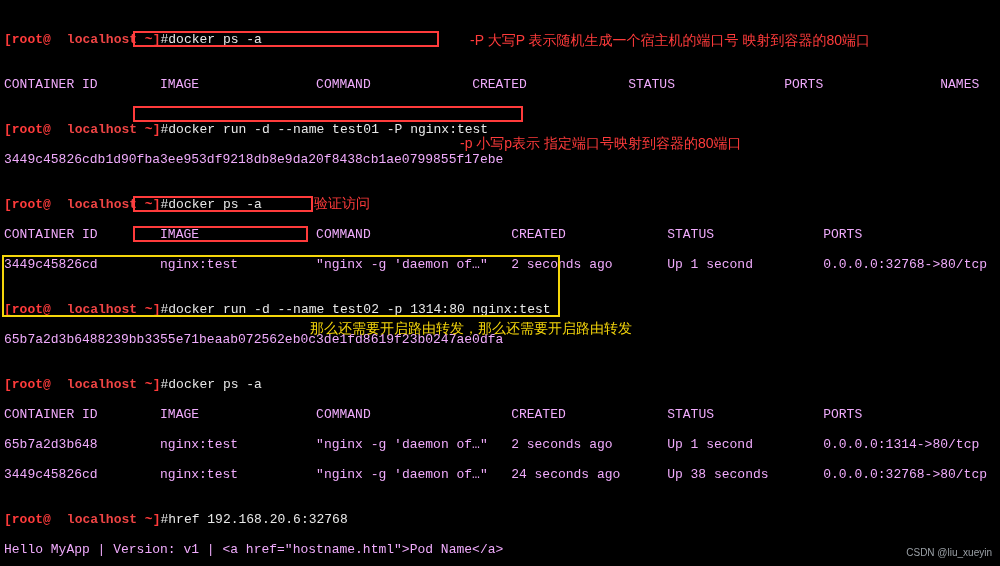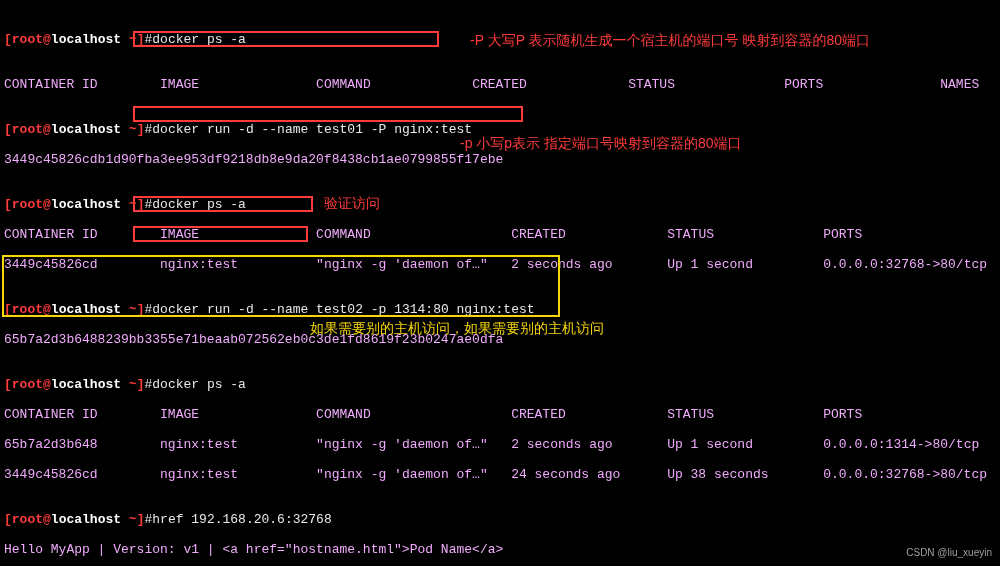--- a/index.html
+++ b/index.html
@@ -13,21 +13,21 @@
     overflow: hidden;
     position: relative;
     line-height: 15px;
   }
   .term {
     padding: 2px 4px;
     white-space: pre;
   }
   .prompt-root { color: #ff3b3b; font-weight: bold; }
   .prompt-at   { color: #ff3b3b; font-weight: bold; }
-  .prompt-host { color: #ffffff; font-weight: bold; }
+  .prompt-host { color: #ef4444; font-weight: bold; margin-left: 16px; }
   .prompt-path { color: #ff3b3b; font-weight: bold; }
   .prompt-br   { color: #ff3b3b; font-weight: bold; }
   .hash        { color: #e8e8e8; }
   .cmd         { color: #e8e8e8; }
   .out         { color: #f0abfc; }
   .annot {
     position: absolute;
     color: #ff3b3b;
     font-family: "Microsoft YaHei","SimSun",sans-serif;
     font-size: 14px;
@@ -95,16 +95,16 @@
 
 <div class="rbox" style="left:133px; top:31px; width:306px; height:16px;"></div>
 <div class="rbox" style="left:133px; top:106px; width:390px; height:16px;"></div>
 <div class="rbox" style="left:133px; top:196px; width:180px; height:16px;"></div>
 <div class="rbox" style="left:133px; top:226px; width:175px; height:16px;"></div>
 
 <div class="ybox" style="left:2px; top:255px; width:558px; height:62px;"></div>
 
 <div class="annot" style="left:470px; top:33px;">-P 大写P 表示随机生成一个宿主机的端口号 映射到容器的80端口</div>
 <div class="annot" style="left:460px; top:136px;">-p 小写p表示 指定端口号映射到容器的80端口</div>
-<div class="annot" style="left:324px; top:196px;">验证访问</div>
-<div class="yannot" style="left:310px; top:321px;">如果需要别的主机访问，如果需要别的主机访问</div>
+<div class="annot" style="left:314px; top:196px;">验证访问</div>
+<div class="yannot" style="left:310px; top:321px;">那么还需要开启路由转发，那么还需要开启路由转发</div>
 
 <div class="watermark">CSDN @liu_xueyin</div>
 
 </body></html>

